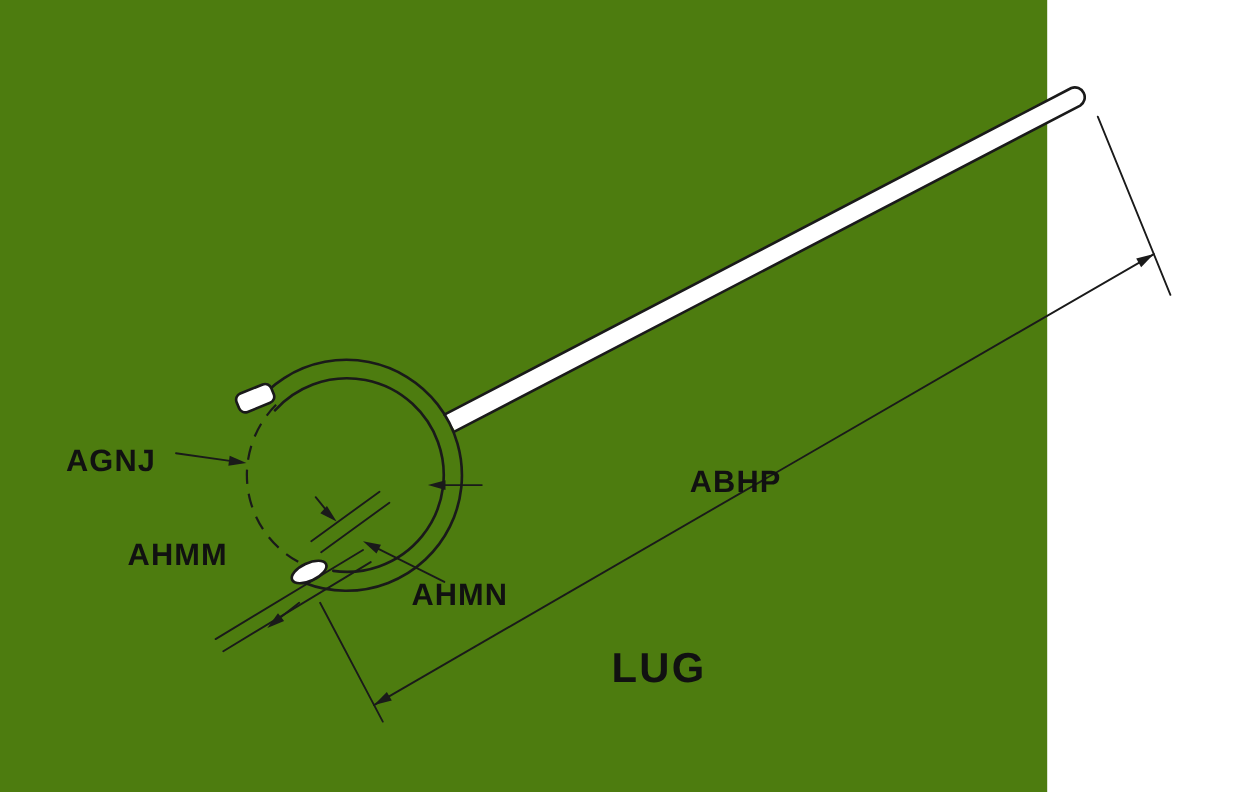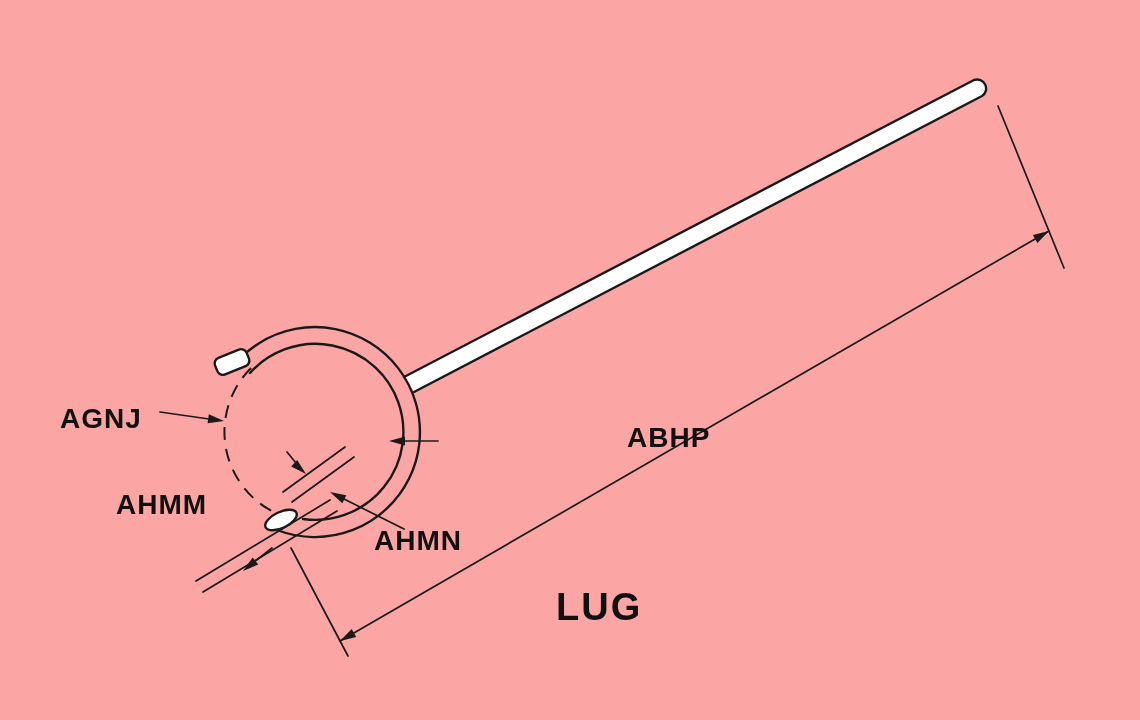--- a/index.html
+++ b/index.html
@@ -6,23 +6,23 @@
     margin: 0;
     padding: 0;
     background: #ffffff;
     width: 1140px;
     height: 720px;
     overflow: hidden;
     font-family: "Liberation Sans", sans-serif;
   }
   .canvas-wrap {
     position: relative;
-    width: 1140px;
+    width: 952px;
     height: 720px;
-    background: #fca5a5;
+    background: #4d7c0f;
   }
   svg { display: block; }
   .outline {
     fill: none;
     stroke: #1a1a1a;
     stroke-width: 2.4;
     stroke-linecap: round;
     stroke-linejoin: round;
   }
   .outline-filled {

